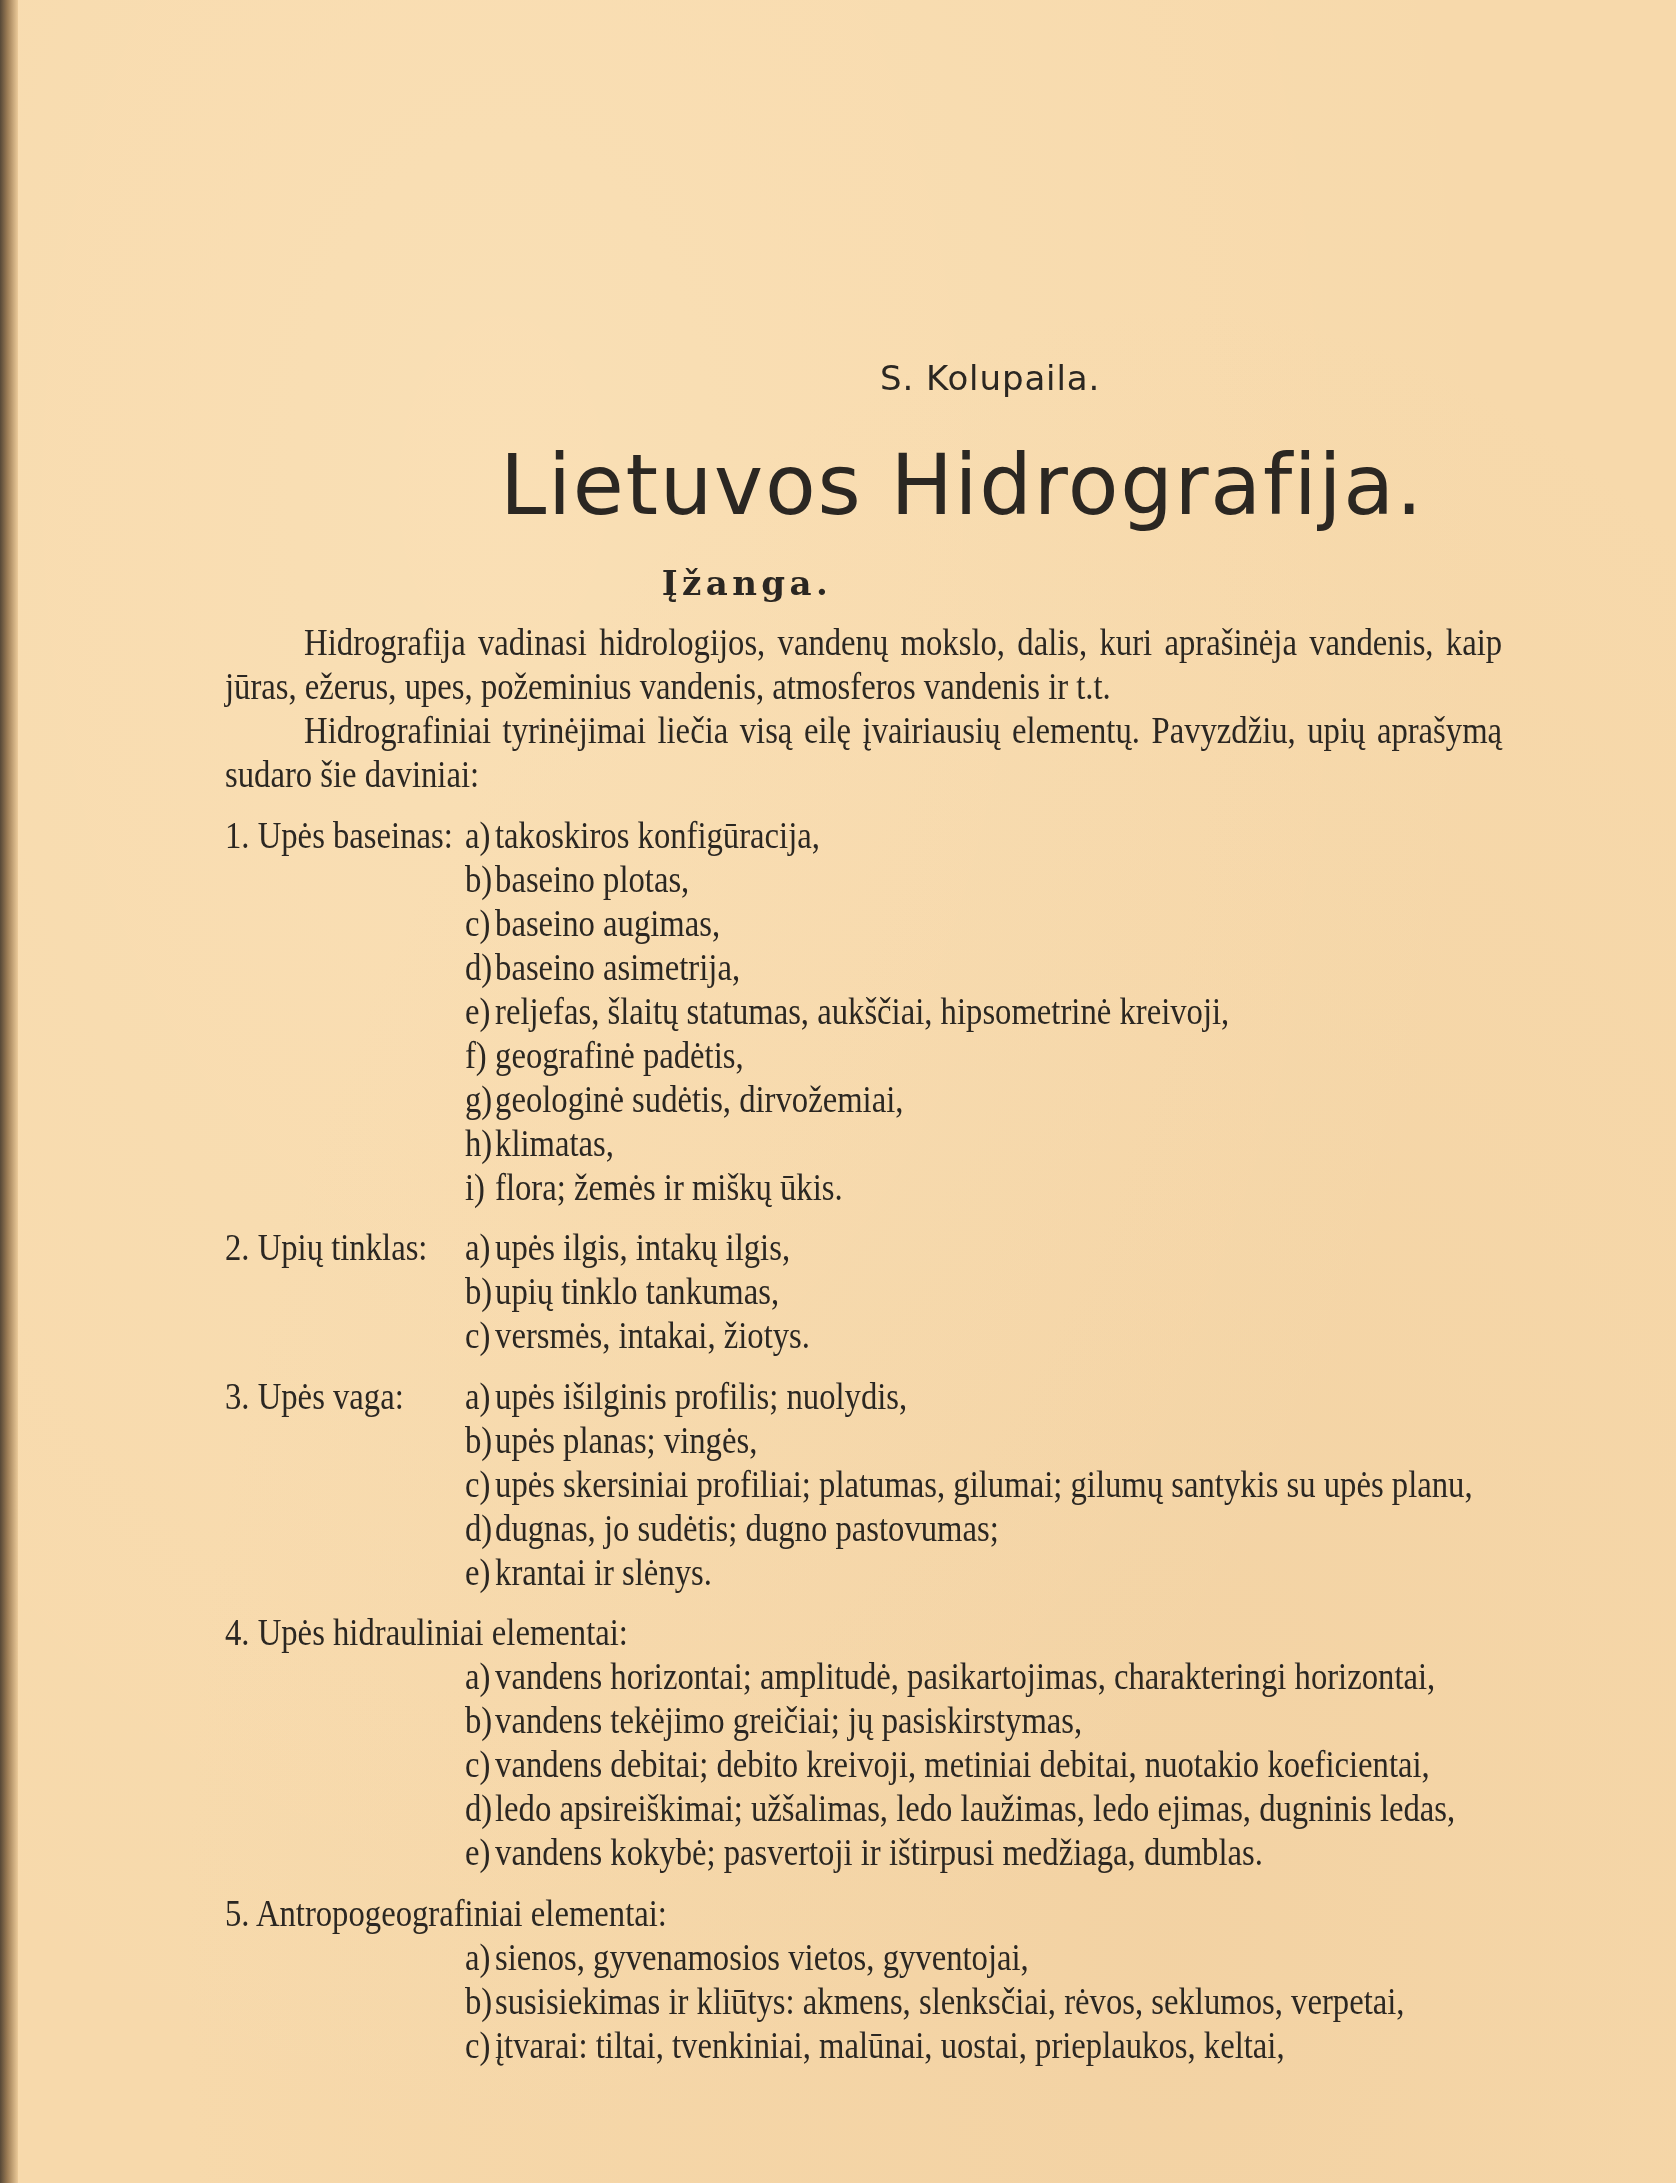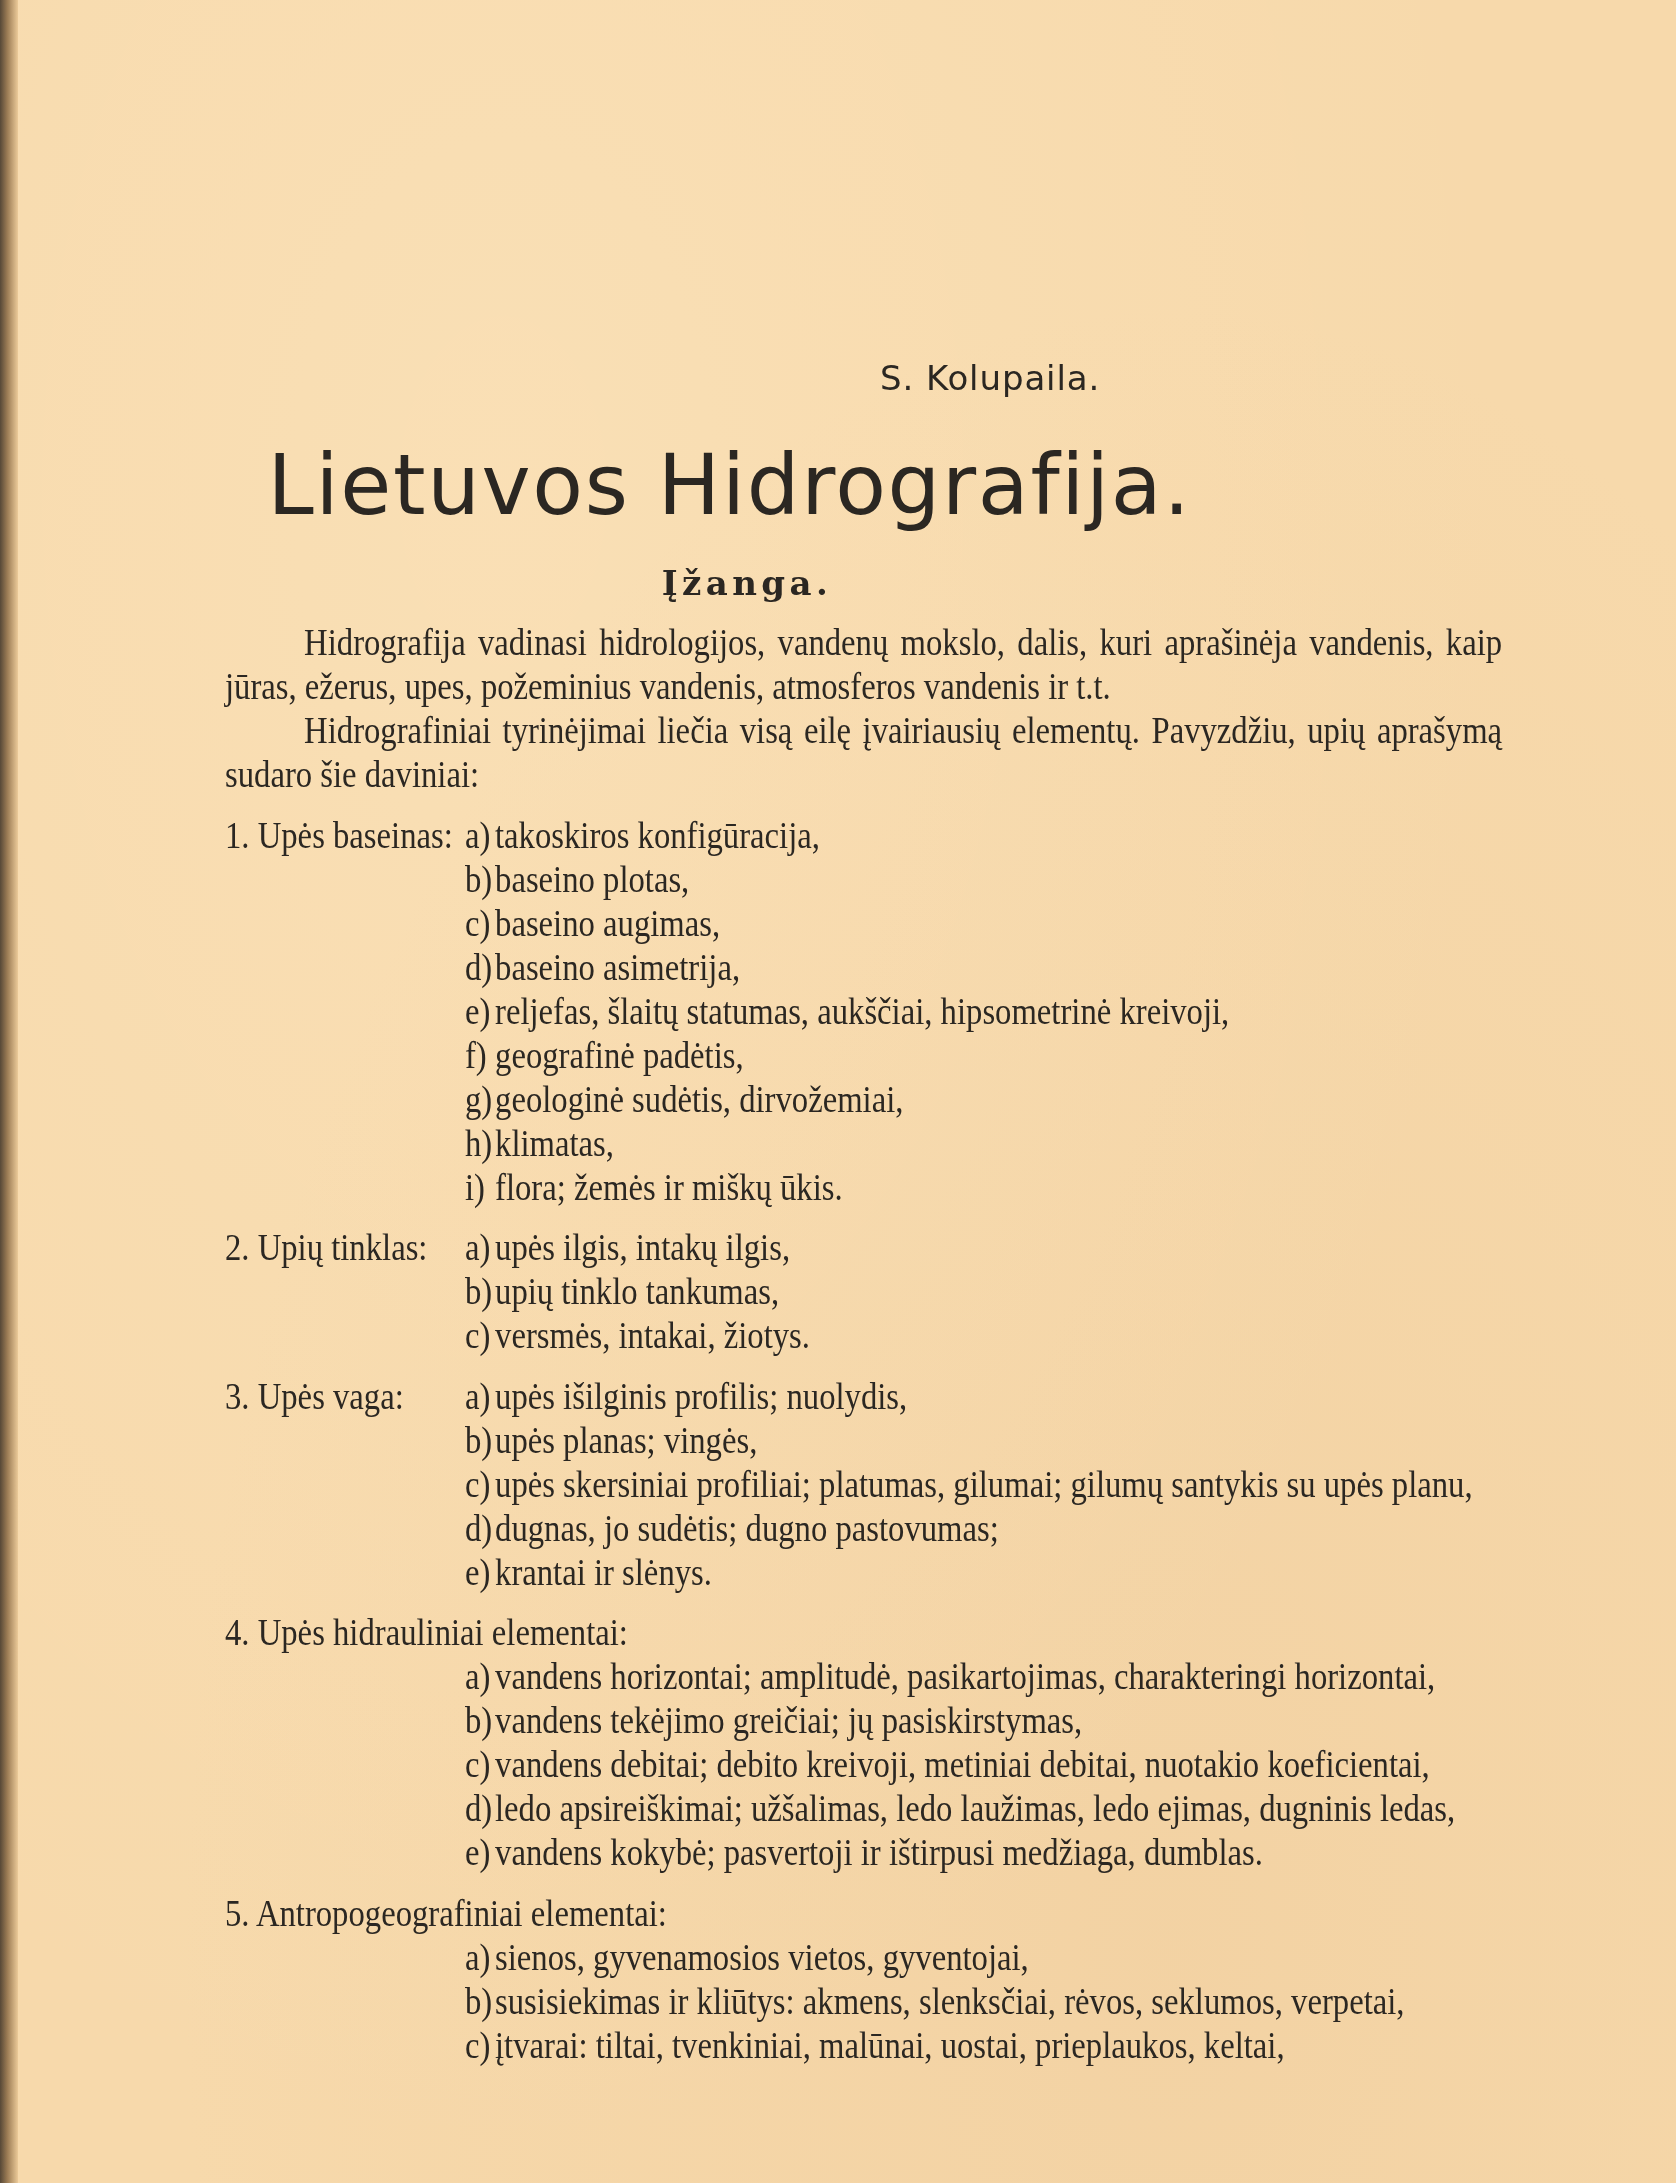--- a/index.html
+++ b/index.html
@@ -19,21 +19,21 @@
     position: absolute; left: 0; top: 0; width: 17.5px; height: 2452px;
     background: linear-gradient(to right, #3a2e22 0%, #8a6a44 40%, #e9c795 100%);
     opacity: 0.85;
   }
   .author {
     position: absolute; left: 880px; top: 358px;
     font-family: "DejaVu Sans", "Liberation Sans", sans-serif;
     font-size: 34px; letter-spacing: 0.9px;
   }
   .title {
-    position: absolute; left: 0; width: 1424px; top: 437px; text-align: center;
+    position: absolute; left: 0; width: 1424px; top: 437px; text-align: right;
     padding-left: 35px; box-sizing: border-box;
     font-family: "DejaVu Sans", "Liberation Sans", sans-serif;
     font-weight: normal; font-size: 83px; letter-spacing: 1.7px; margin: 0;
   }
   .subtitle {
     position: absolute; left: 0; width: 1468px; top: 563px; text-align: center;
     padding-left: 26px; box-sizing: border-box;
     font-size: 34px; font-weight: bold; letter-spacing: 4.4px; margin: 0;
   }
   .body {

